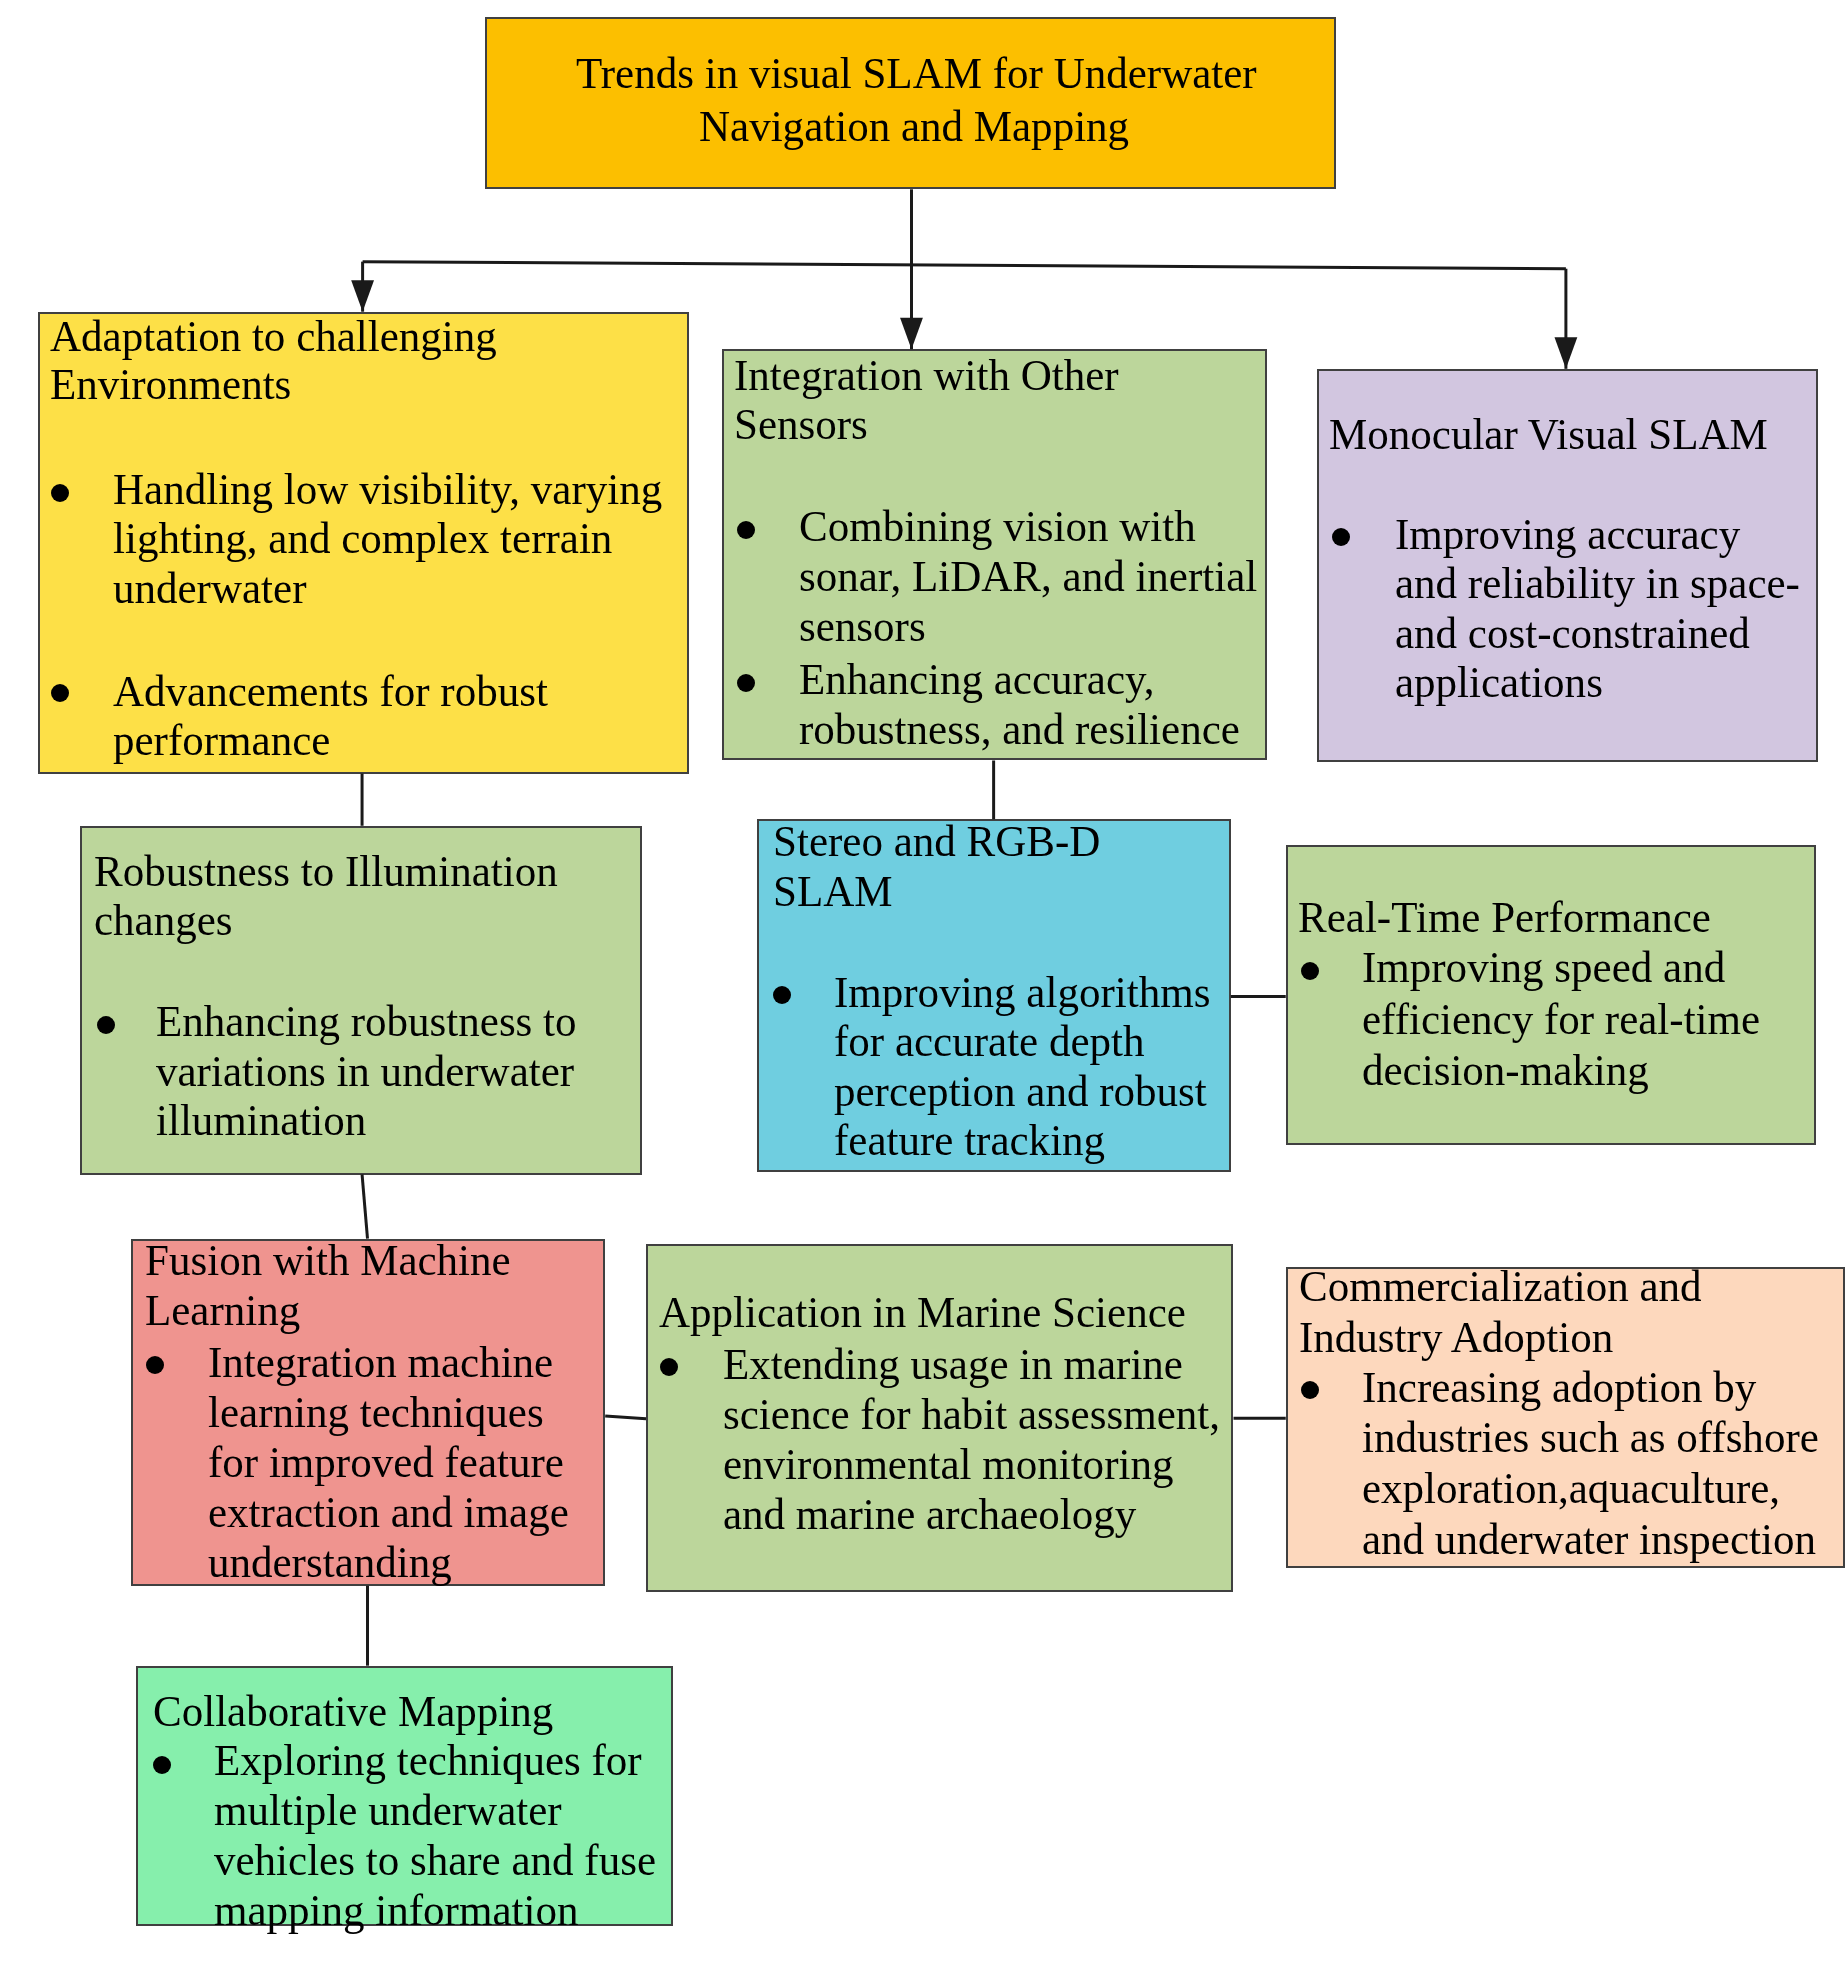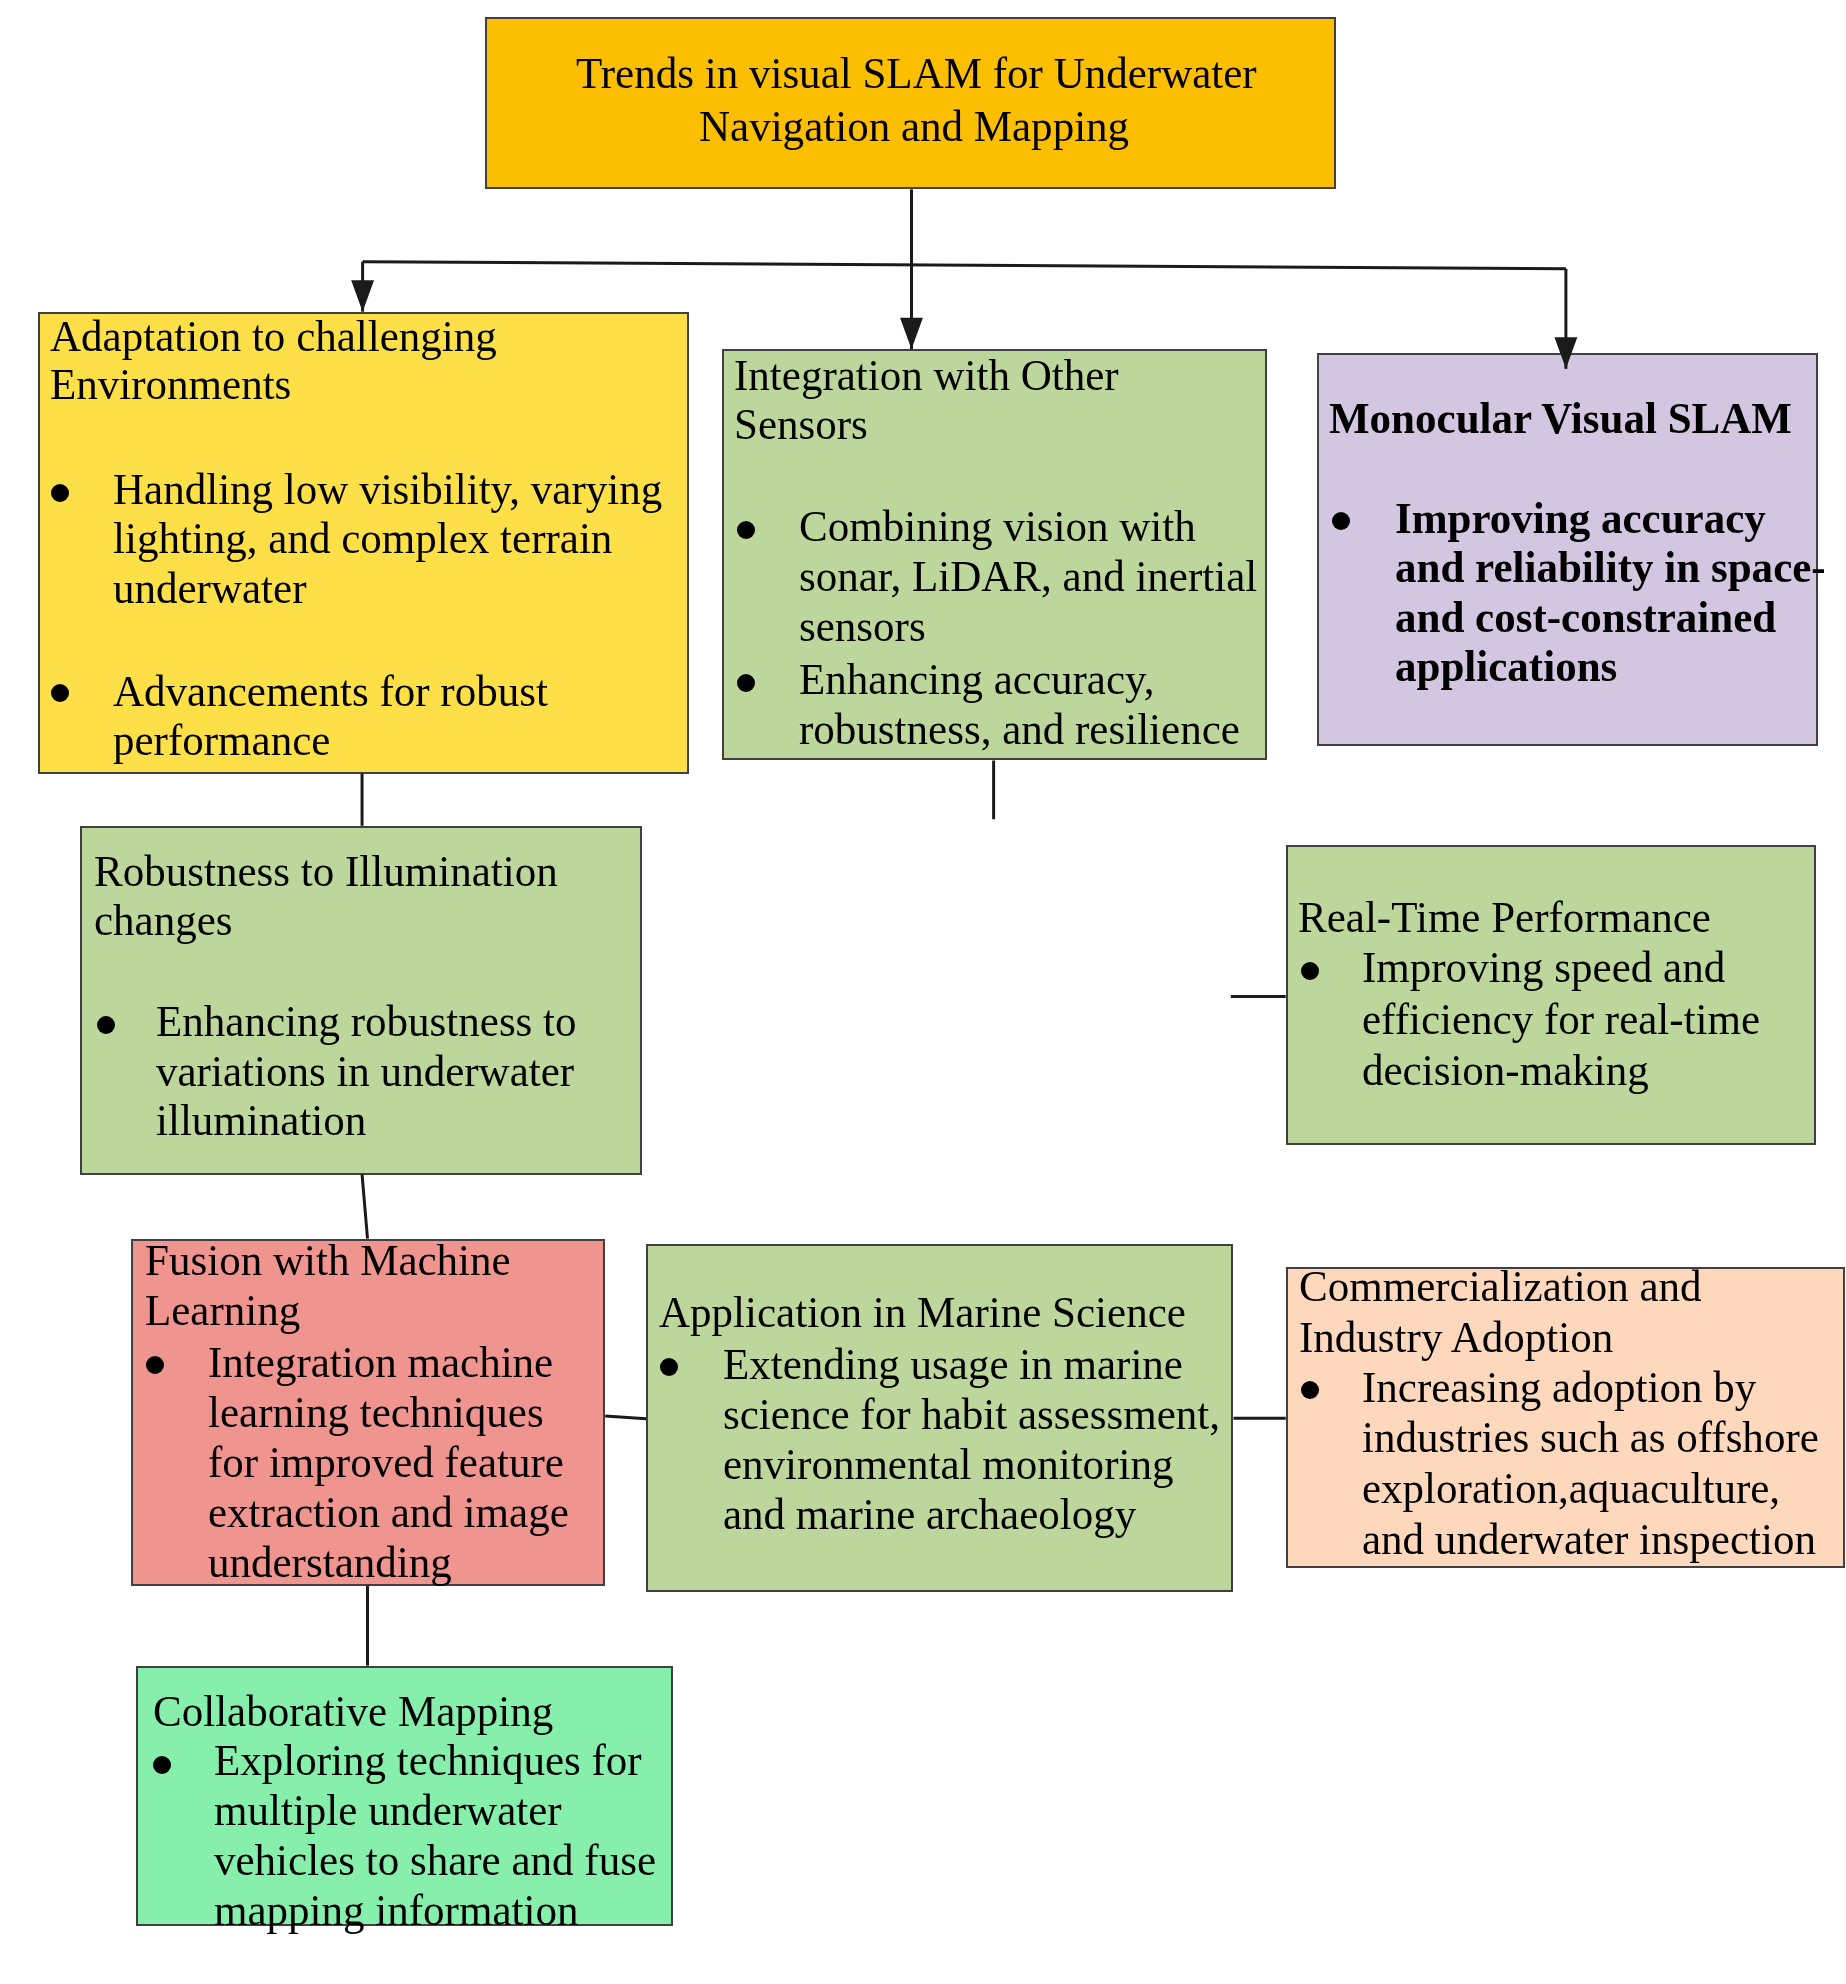--- a/index.html
+++ b/index.html
@@ -45,35 +45,44 @@
     <div class="line" style="left:9.8px;top:1.6px;font-size:45px;transform:scaleX(0.956);">Integration with Other</div>
     <div class="line" style="left:9.8px;top:51px;font-size:45px;transform:scaleX(0.956);">Sensors</div>
     <div class="line" style="left:75px;top:153px;font-size:45px;transform:scaleX(0.956);">Combining vision with</div>
     <div class="line" style="left:75px;top:203px;font-size:45px;transform:scaleX(0.956);">sonar, LiDAR, and inertial</div>
     <div class="line" style="left:75px;top:253px;font-size:45px;transform:scaleX(0.956);">sensors</div>
     <div class="line" style="left:75px;top:306px;font-size:45px;transform:scaleX(0.956);">Enhancing accuracy,</div>
     <div class="line" style="left:75px;top:356px;font-size:45px;transform:scaleX(0.956);">robustness, and resilience</div>
     <div class="bullet" style="left:13px;top:170px;width:18px;height:18px;"></div>
     <div class="bullet" style="left:13px;top:323px;width:18px;height:18px;"></div>
   </div>
-  <div class="node" style="left:1301px;top:353px;width:501px;height:393px;background:#D2C6E0;font-weight:bold;">
+  <div class="node" style="left:1301px;top:369px;width:501px;height:393px;background:#D2C6E0;">
     <div class="line" style="left:9.8px;top:41px;font-size:45px;transform:scaleX(0.956);">Monocular Visual SLAM</div>
     <div class="line" style="left:76px;top:141px;font-size:45px;transform:scaleX(0.956);">Improving accuracy</div>
     <div class="line" style="left:76px;top:190px;font-size:45px;transform:scaleX(0.956);">and reliability in space-</div>
     <div class="line" style="left:76px;top:240px;font-size:45px;transform:scaleX(0.956);">and cost-constrained</div>
     <div class="line" style="left:76px;top:289px;font-size:45px;transform:scaleX(0.956);">applications</div>
     <div class="bullet" style="left:12.5px;top:157px;width:18px;height:18px;"></div>
   </div>
   <div class="node" style="left:64px;top:826px;width:562px;height:349px;background:#BCD69B;">
     <div class="line" style="left:12px;top:21px;font-size:45px;transform:scaleX(0.956);">Robustness to Illumination</div>
     <div class="line" style="left:12px;top:70px;font-size:45px;transform:scaleX(0.956);">changes</div>
     <div class="line" style="left:74px;top:171px;font-size:45px;transform:scaleX(0.956);">Enhancing robustness to</div>
     <div class="line" style="left:74px;top:221px;font-size:45px;transform:scaleX(0.956);">variations in underwater</div>
     <div class="line" style="left:74px;top:270px;font-size:45px;transform:scaleX(0.956);">illumination</div>
     <div class="bullet" style="left:14.7px;top:188px;width:18px;height:18px;"></div>
+  </div>
+  <div class="node" style="left:741px;top:819px;width:474px;height:353px;background:#6FCEE0;">
+    <div class="line" style="left:14px;top:-1.6px;font-size:45px;transform:scaleX(0.956);">Stereo and RGB-D</div>
+    <div class="line" style="left:14px;top:48px;font-size:45px;transform:scaleX(0.956);">SLAM</div>
+    <div class="line" style="left:75px;top:149px;font-size:45px;transform:scaleX(0.956);">Improving algorithms</div>
+    <div class="line" style="left:75px;top:198px;font-size:45px;transform:scaleX(0.956);">for accurate depth</div>
+    <div class="line" style="left:75px;top:248px;font-size:45px;transform:scaleX(0.956);">perception and robust</div>
+    <div class="line" style="left:75px;top:297px;font-size:45px;transform:scaleX(0.956);">feature tracking</div>
+    <div class="bullet" style="left:13.6px;top:165px;width:18px;height:18px;"></div>
   </div>
   <div class="node" style="left:1270px;top:845px;width:530px;height:300px;background:#BCD69B;">
     <div class="line" style="left:10.3px;top:48px;font-size:45px;transform:scaleX(0.956);">Real-Time Performance</div>
     <div class="line" style="left:74px;top:98px;font-size:45px;transform:scaleX(0.956);">Improving speed and</div>
     <div class="line" style="left:74px;top:150px;font-size:45px;transform:scaleX(0.956);">efficiency for real-time</div>
     <div class="line" style="left:74px;top:201px;font-size:45px;transform:scaleX(0.956);">decision-making</div>
     <div class="bullet" style="left:12.5px;top:115px;width:18px;height:18px;"></div>
   </div>
   <div class="node" style="left:115px;top:1239px;width:474px;height:347px;background:#EF948F;">
     <div class="line" style="left:12px;top:-2.7px;font-size:45px;transform:scaleX(0.956);">Fusion with Machine</div>

